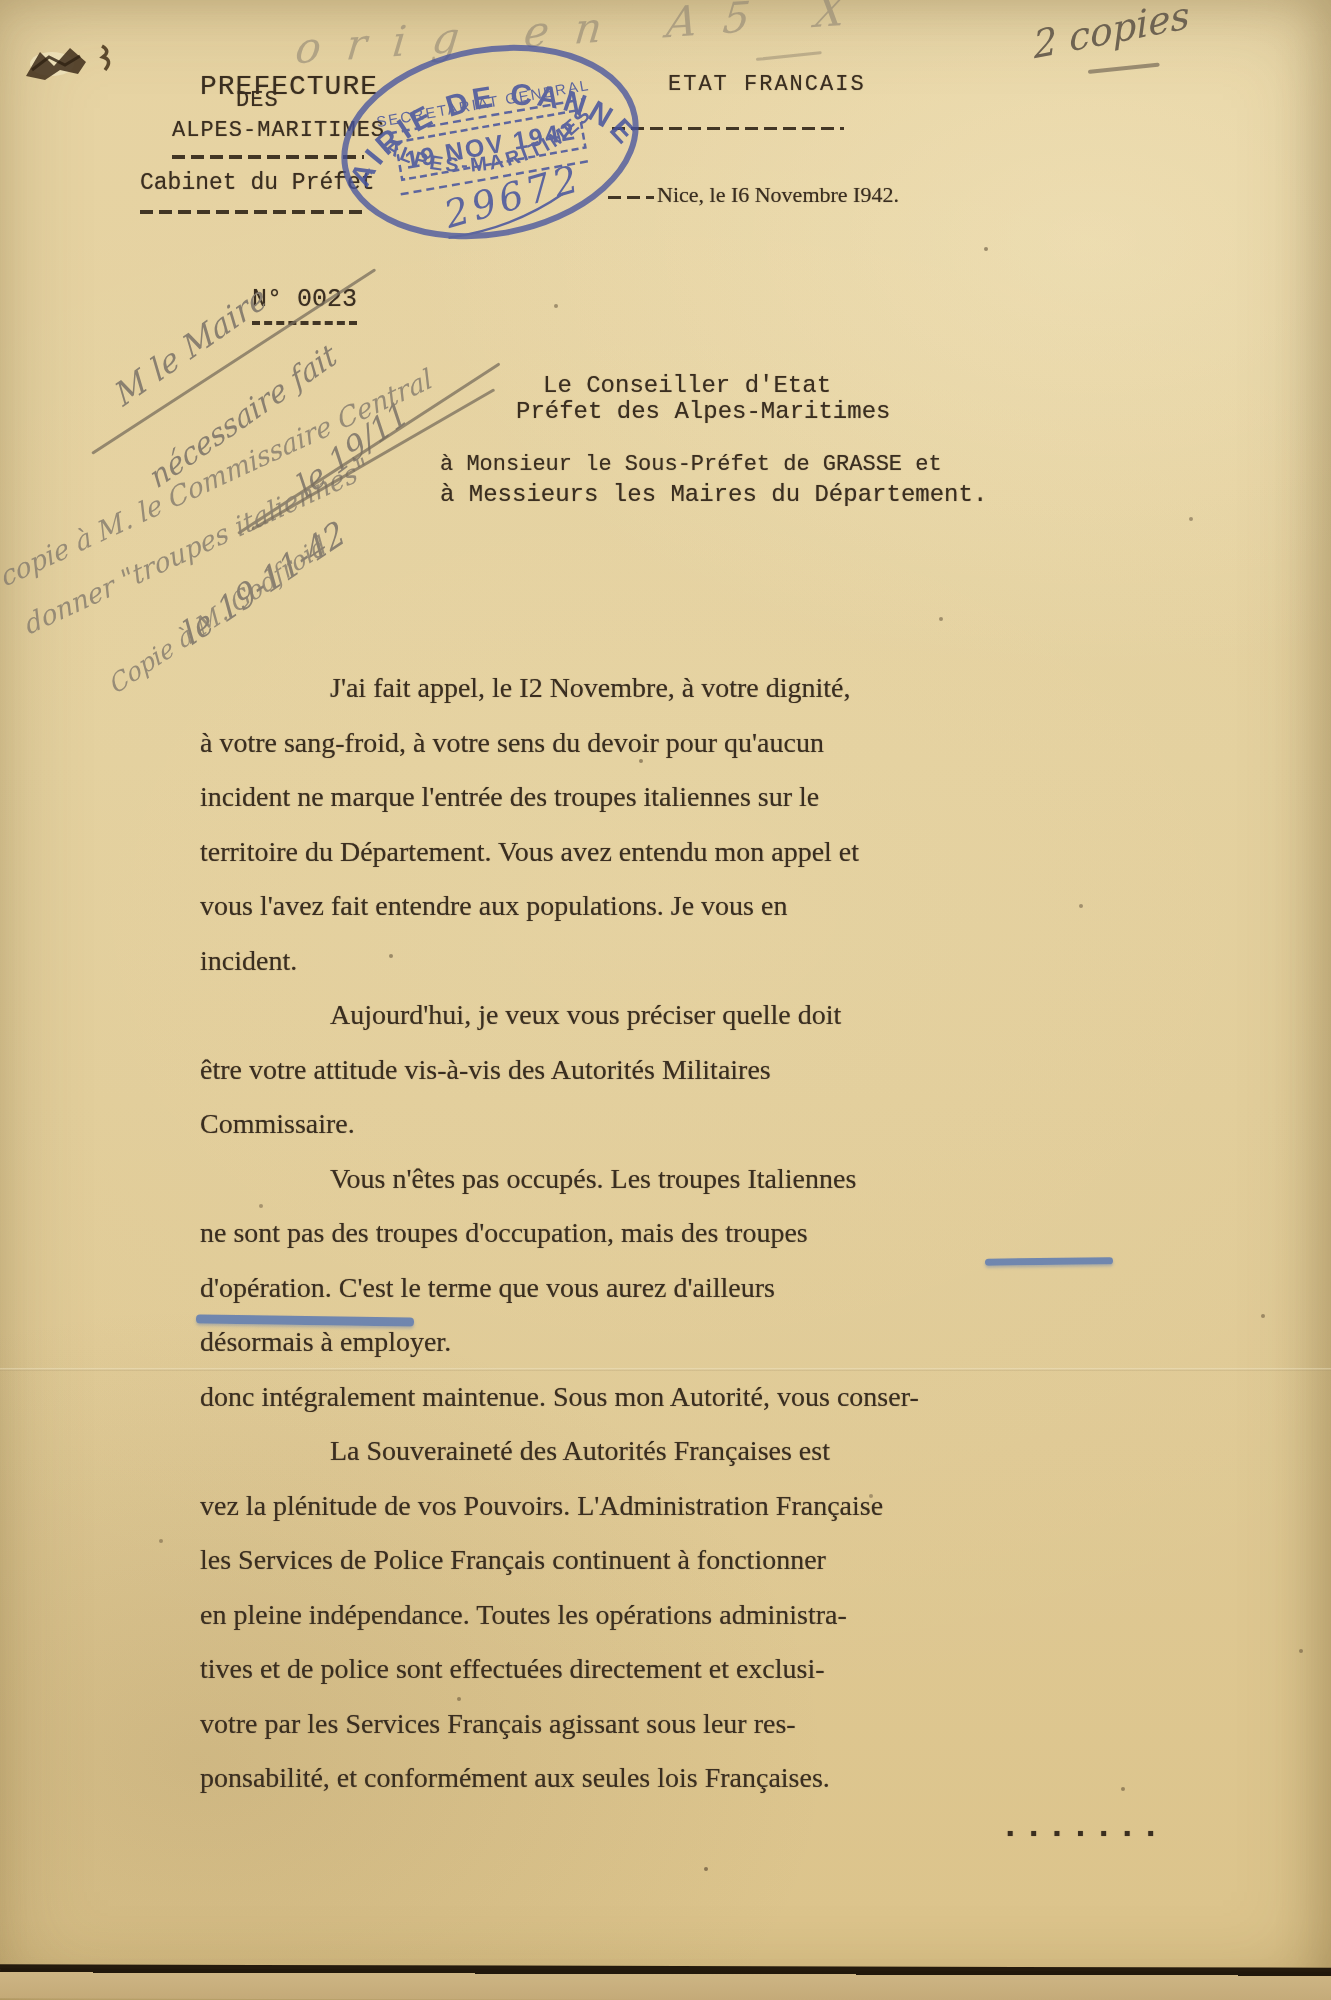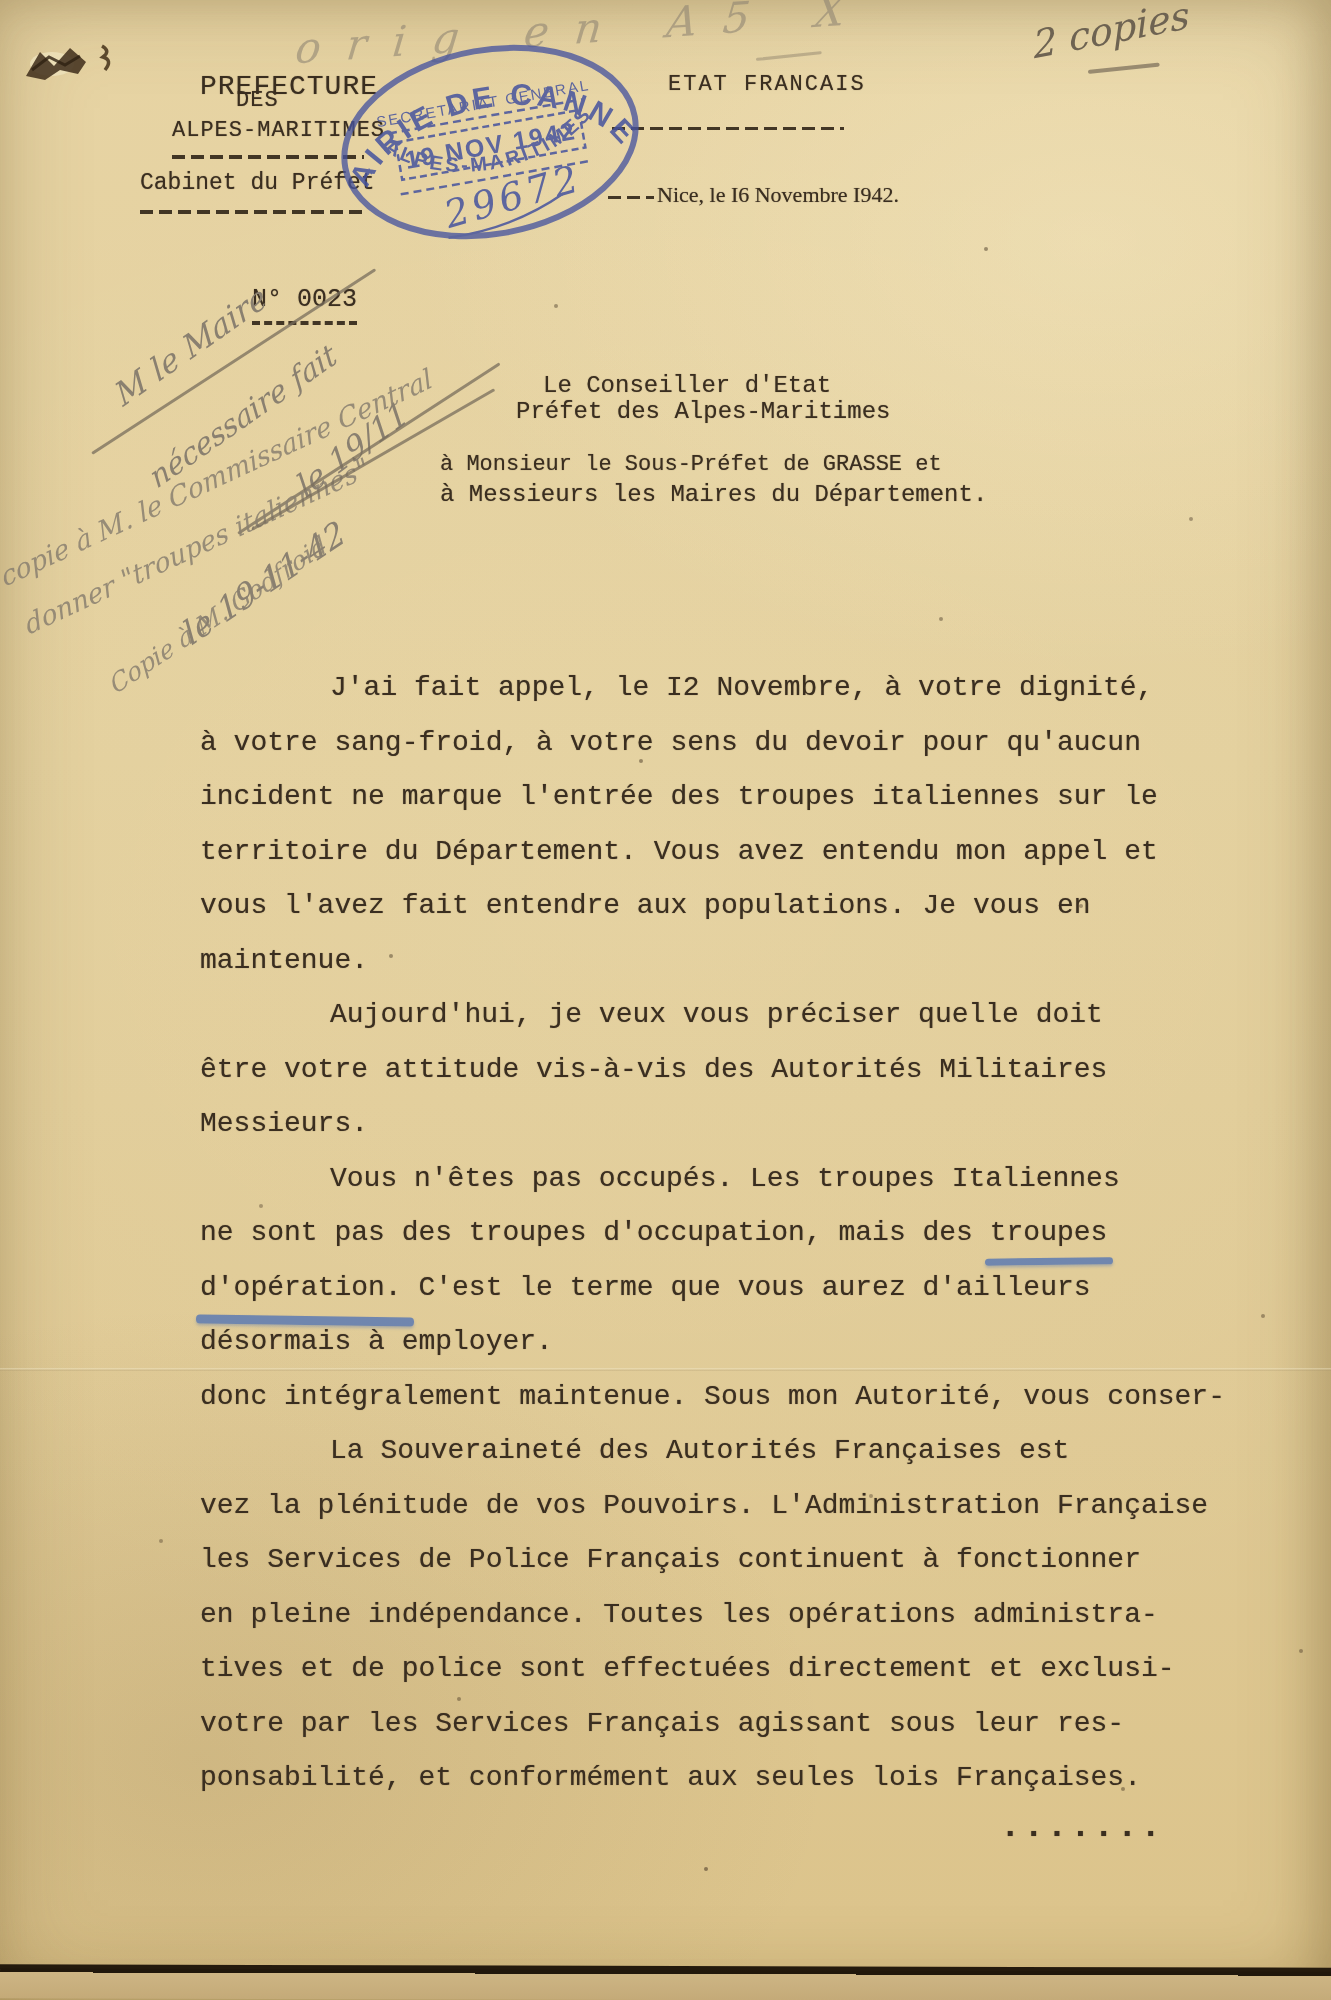--- a/index.html
+++ b/index.html
@@ -11,21 +11,21 @@
       radial-gradient(1500px 1100px at 50% 45%, rgba(255,248,222,.10), transparent 75%),
       linear-gradient(180deg,#e7d4a4 0%,#e3cf9c 38%,#dfc994 72%,#dcc48c 96%,#d5bc82 100%);
     box-shadow: inset 0 0 90px rgba(110,85,40,.30), inset -14px 0 40px rgba(110,85,40,.22);
     font-family:"Liberation Mono","DejaVu Sans Mono",monospace;
   }
   .typed{color:#3a2e20;text-shadow:0 0 1px rgba(58,46,32,.55);white-space:nowrap;position:absolute;}
   .typed-dash{position:absolute;height:4px;background:repeating-linear-gradient(90deg,rgba(48,37,23,.9) 0 13px,transparent 13px 19px);}
   .hand{position:absolute;font-family:"DejaVu Serif",serif;font-style:italic;color:#8a8070;white-space:nowrap;}
   .stroke{position:absolute;height:3px;background:rgba(120,110,92,.75);border-radius:2px;transform-origin:left center;}
   .crayon{position:absolute;height:7px;background:rgba(74,111,181,.75);border-radius:4px;box-shadow:0 2px 3px rgba(74,111,181,.35);}
-  .body-line{height:54.5px;font-size:28px;white-space:nowrap;}
+  .body-line{height:54.5px;font-size:28px;white-space:nowrap;font-family:Liberation Serif, serif;}
   .indent{padding-left:130px;}
   .crease{position:absolute;left:0;width:100%;height:3px;
     background:linear-gradient(180deg,rgba(255,250,225,.4),rgba(120,95,50,.18));}
   .specks{position:absolute;top:0;left:0;width:2px;height:2px;background:transparent;border-radius:50%;
     box-shadow:640px 760px 0 1px rgba(55,40,25,.45),940px 618px 0 1px rgba(55,40,25,.4),
     1190px 518px 0 1px rgba(55,40,25,.38),390px 955px 0 1px rgba(55,40,25,.42),
     1262px 1315px 0 1px rgba(55,40,25,.4),458px 1698px 0 1px rgba(55,40,25,.4),
     705px 1868px 0 1px rgba(55,40,25,.5),1122px 1788px 0 1px rgba(55,40,25,.42),
     260px 1205px 0 1px rgba(55,40,25,.35),1080px 905px 0 1px rgba(55,40,25,.38),
     870px 1495px 0 1px rgba(55,40,25,.35),555px 305px 0 1px rgba(55,40,25,.4),
@@ -104,24 +104,24 @@
   <div class="hand" style="left:186px;top:616px;font-size:33px;transform:rotate(-34deg) skewX(-8deg);transform-origin:left center;">le 19-11-42</div>
   <div class="hand" style="left:112px;top:672px;font-size:25px;transform:rotate(-34deg) skewX(-8deg);transform-origin:left center;opacity:.85;">Copie à M. Godfroid</div>
   <div class="stroke" style="left:252px;top:528px;width:280px;transform:rotate(-30deg);"></div>
 
   <div class="typed" style="left:200px;top:672px;width:1110px;">
     <div class="body-line indent">J'ai fait appel, le I2 Novembre, à votre dignité,</div>
     <div class="body-line">à votre sang-froid, à votre sens du devoir pour qu'aucun</div>
     <div class="body-line">incident ne marque l'entrée des troupes italiennes sur le</div>
     <div class="body-line">territoire du Département. Vous avez entendu mon appel et</div>
     <div class="body-line">vous l'avez fait entendre aux populations. Je vous en</div>
-    <div class="body-line">maintenue.</div>
+    <div class="body-line">incident.</div>
     <div class="body-line indent">Aujourd'hui, je veux vous préciser quelle doit</div>
     <div class="body-line">être votre attitude vis-à-vis des Autorités Militaires</div>
-    <div class="body-line">Messieurs.</div>
+    <div class="body-line">Commissaire.</div>
     <div class="body-line indent">Vous n'êtes pas occupés. Les troupes Italiennes</div>
     <div class="body-line">ne sont pas des troupes d'occupation, mais des troupes</div>
     <div class="body-line">d'opération. C'est le terme que vous aurez d'ailleurs</div>
     <div class="body-line">désormais à employer.</div>
     <div class="body-line">donc intégralement maintenue. Sous mon Autorité, vous conser-</div>
     <div class="body-line indent">La Souveraineté des Autorités Françaises est</div>
     <div class="body-line">vez la plénitude de vos Pouvoirs. L'Administration Française</div>
     <div class="body-line">les Services de Police Français continuent à fonctionner</div>
     <div class="body-line">en pleine indépendance. Toutes les opérations administra-</div>
     <div class="body-line">tives et de police sont effectuées directement et exclusi-</div>

